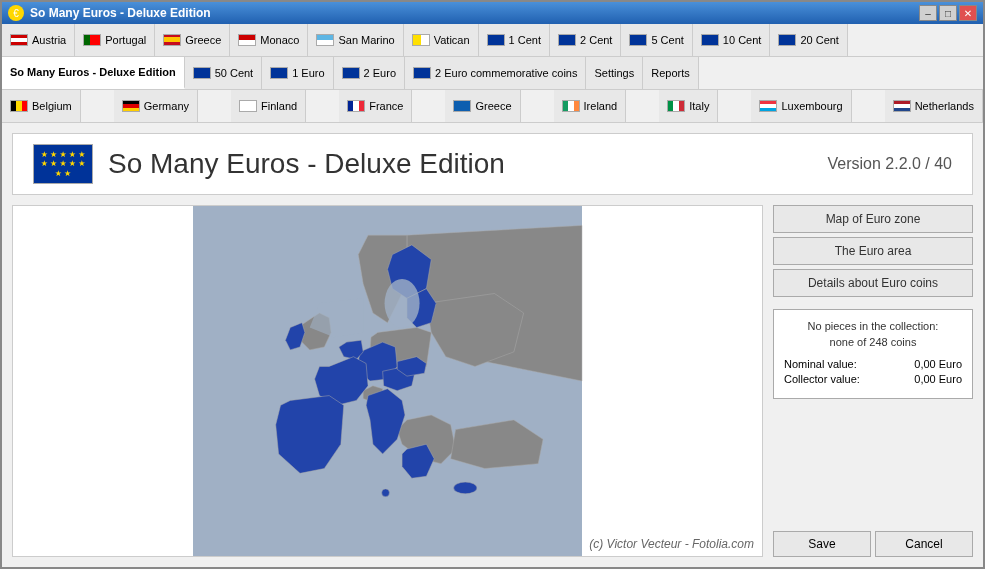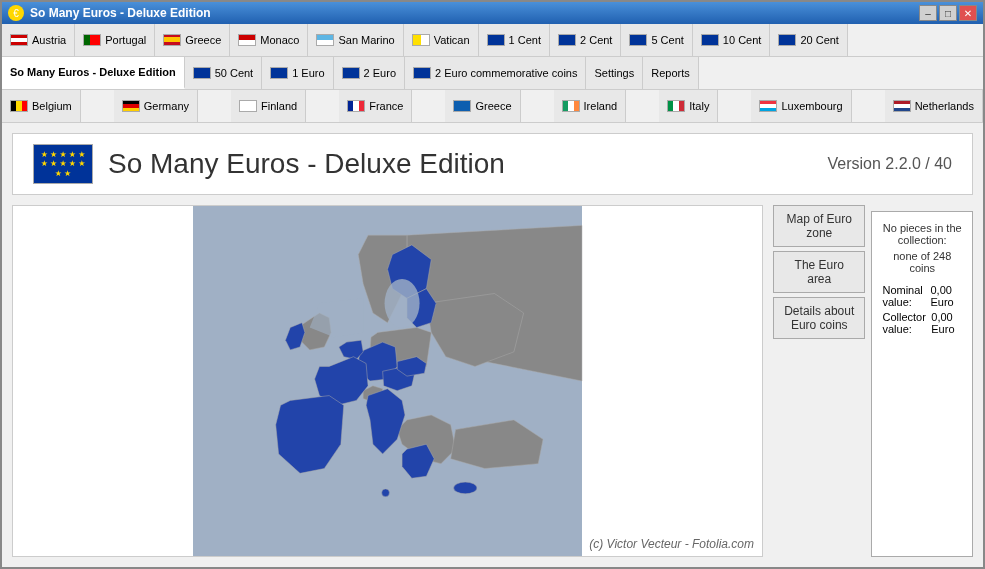--- a/index.html
+++ b/index.html
@@ -185,21 +185,21 @@
       bottom: 5px;
       right: 8px;
       font-size: 12px;
       color: #666;
       font-style: italic;
       margin-left: 28px;
     }
     .right-panel {
       width: 200px;
       display: flex;
-      flex-direction: row;
+      flex-direction: column;
       gap: 6px;
       flex-shrink: 0;
     }
     .action-buttons {
       display: flex;
       flex-direction: column;
       gap: 4px;
     }
     .action-btn {
       background: #e8e8e8;
@@ -464,16 +464,20 @@
               <span>Nominal value:</span>
               <span>0,00 Euro</span>
             </div>
             <div class="stats-row">
               <span>Collector value:</span>
               <span>0,00 Euro</span>
             </div>
           </div>
         </div>
 
+        <div class="bottom-buttons">
+          <button class="save-btn">Save</button>
+          <button class="cancel-btn">Cancel</button>
+        </div>
       </div>
     </div>
   </div>
 </div>
 
 </body></html>

